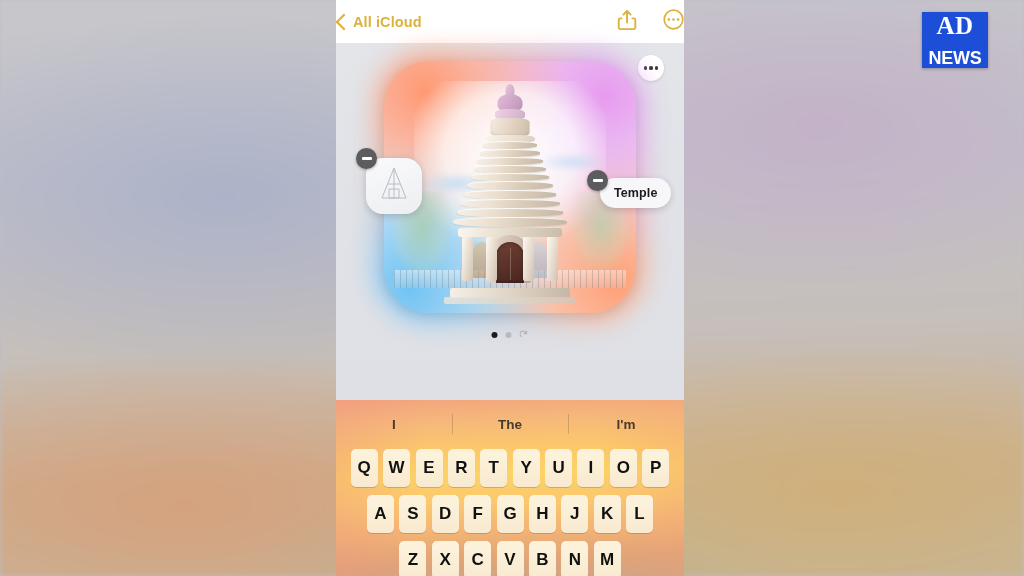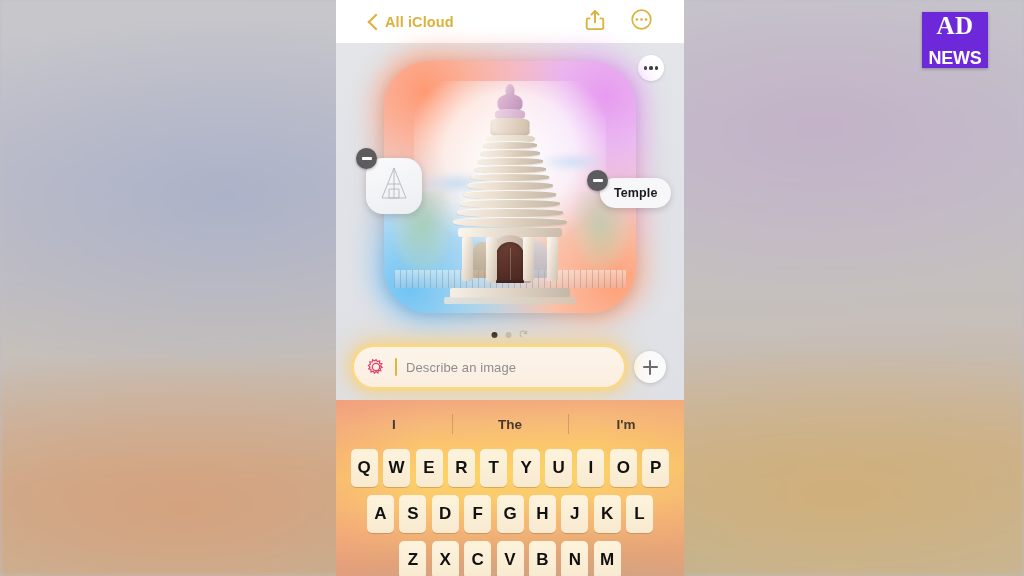--- a/index.html
+++ b/index.html
@@ -20,21 +20,21 @@
       radial-gradient(ellipse 55% 36% at 82% 86%, rgba(208,176,120,.9) 0%, rgba(208,176,120,0) 72%),
       radial-gradient(ellipse 40% 30% at 50% 100%, rgba(176,180,150,.8) 0%, rgba(176,180,150,0) 70%),
       linear-gradient(178deg, #c7c7cb 0%, #c2c0ca 30%, #c6bfba 58%, #ccb293 80%, #c5b79c 100%);
     filter: blur(2px);
   }
 
   
   #adnews {
     position:absolute; left:922px; top:12px;
     width:66px; height:56px;
-    background:#6d28d9;
+    background:#1d4ed8;
     display:flex; flex-direction:column;
     align-items:center; justify-content:center;
     line-height:1;
     box-shadow:0 1px 3px rgba(0,0,0,.28);
   }
   #adnews .ad {
     font-family:"Liberation Serif", serif;
     font-weight:700; font-size:25px; color:#fff;
     letter-spacing:.5px;
   }
@@ -49,21 +49,21 @@
     position:absolute; left:336px; top:0;
     width:348px; height:576px;
     overflow:hidden;
     background:#e0e2e6;
   }
 
   
   #navbar {
     height:43px; background:#ffffff;
     display:flex; align-items:center;
-    padding:0 32px; position:relative;
+    padding:0 0; position:relative;
   }
   #back {
     display:flex; align-items:center; gap:6px;
     color:#dcb23c; cursor:pointer;
   }
   #back .chev {
     width:11px; height:18px; position:relative; flex:none;
   }
   #back .chev::before {
     content:""; position:absolute; left:2px; top:3px;
@@ -485,37 +485,20 @@
 
     <div id="dots">
       <span class="d active"></span>
       <span class="d"></span>
       <svg class="redo" viewBox="0 0 12 12">
         <path d="M2.4 8.6 A4 4 0 1 1 8.6 4.6" stroke="#b0b1b7" stroke-width="1.4" fill="none" stroke-linecap="round"></path>
         <path d="M9.6 1.4 L9.2 4.9 L5.9 4.3" stroke="#b0b1b7" stroke-width="1.4" fill="none" stroke-linecap="round" stroke-linejoin="round"></path>
       </svg>
     </div>
 
-    <div id="prompt-row">
-      <div id="prompt-field">
-        <svg id="pg-icon" viewBox="0 0 24 24">
-          <g fill="none" stroke="#e0406a" stroke-width="1.5">
-            <circle cx="12" cy="12" r="4.4"></circle>
-            <g stroke="#e0406a" stroke-width="1.4">
-              <path d="M12 3.1 L13.6 5.4 L16.4 4.6 L16.2 7.5 L19 8 L17.3 10.3 L19.4 12.3 L16.9 13.6 L17.8 16.4 L14.9 16.3 L14.3 19.1 L12 17.4 L10 19.4 L8.7 16.9 L5.9 17.8 L6 14.9 L3.2 14.3 L4.9 12 L2.9 10 L5.4 8.7 L4.5 5.9 L7.4 6 L8 3.2 L10.3 4.9 Z"></path>
-            </g>
-          </g>
-        </svg>
-        <span id="caret"></span>
-        <span id="placeholder">Describe an image</span>
-      </div>
-      <div id="add-btn">
-        <span class="p"></span>
-      </div>
-    </div>
   </div>
 
   <div id="keyboard">
     <div id="kb-tint"></div>
 
     <div id="predict">
       <div class="sug">I</div>
       <div class="sug">The</div>
       <div class="sug">I'm</div>
     </div>

